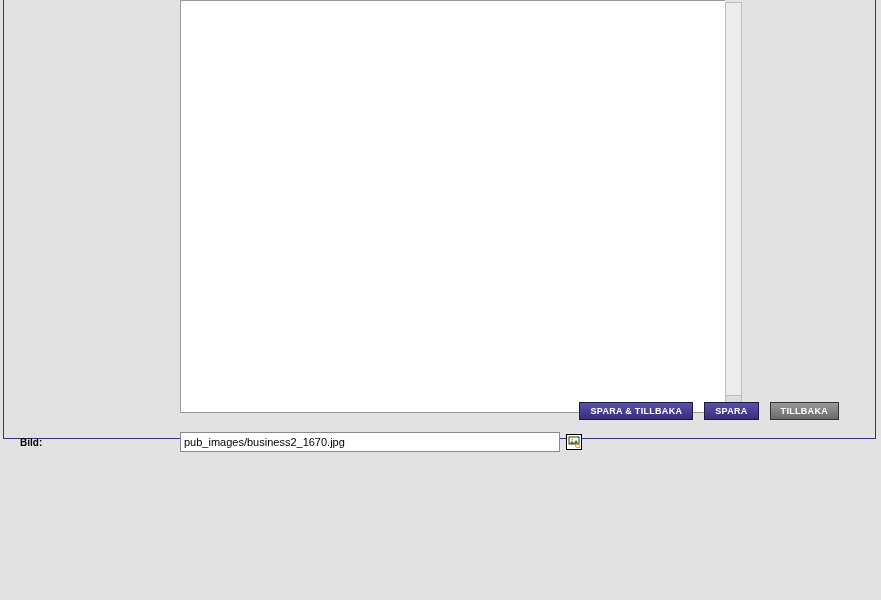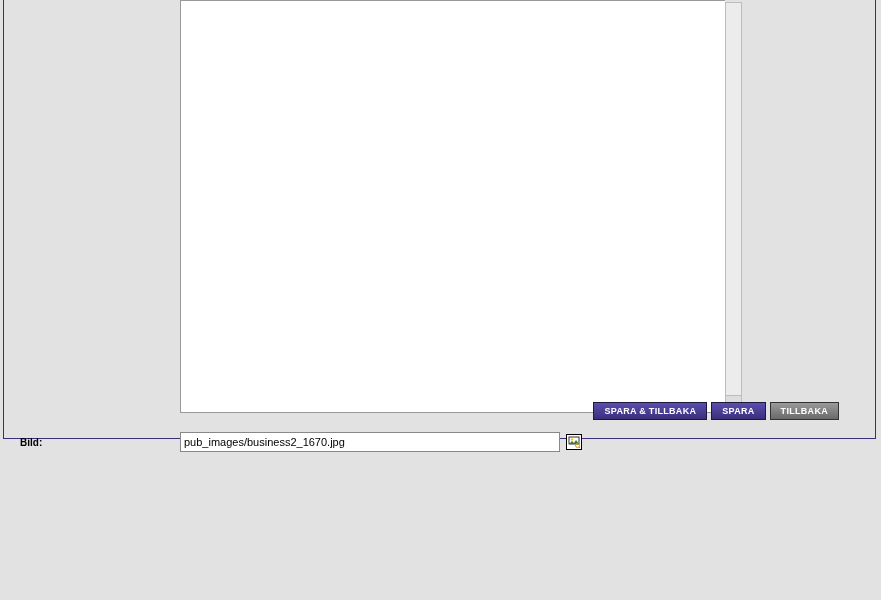--- a/index.html
+++ b/index.html
@@ -98,21 +98,21 @@
       justify-content: center;
       cursor: pointer;
       position: relative;
     }
     .image-icon svg { display: block; }
     .button-row {
       position: absolute;
       bottom: 18px;
       right: 36px;
       display: flex;
-      gap: 4px;
+      gap: 11px;
       border-radius: 7px;
     }
     .btn {
       font-family: Verdana, sans-serif;
       font-size: 9px;
       font-weight: bold;
       padding: 3px 10px;
       border: 1px solid #1a1a3a;
       cursor: pointer;
       letter-spacing: 0.3px;

